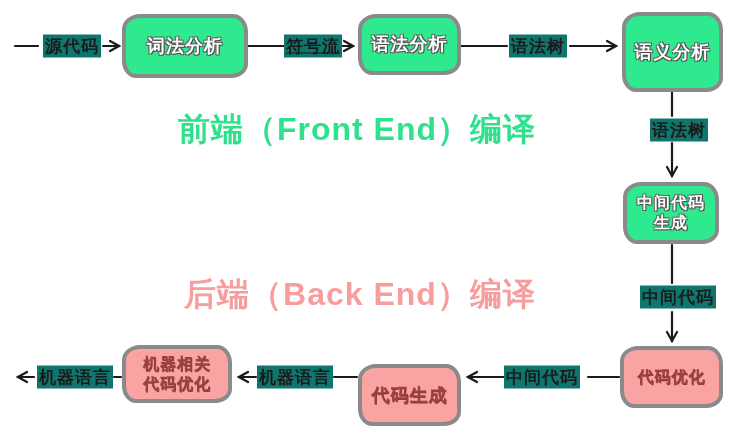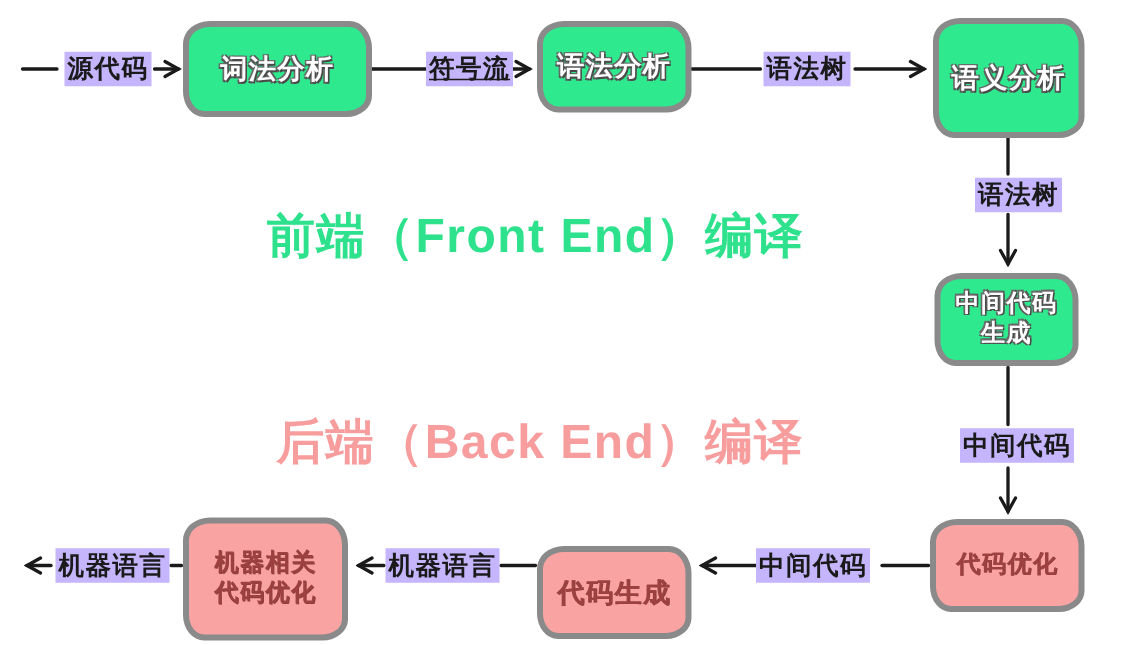--- a/index.html
+++ b/index.html
@@ -30,37 +30,37 @@
     background:var(--green); color:#ffffff;
     text-shadow:1px 1px 0 #4a4a4a, -1px -1px 0 #6a6a6a, 1px -1px 0 #5a5a5a, -1px 1px 0 #5a5a5a;
   }
   .node.pink{
     background:var(--pink); color:var(--pink-text);
     text-shadow:0.5px 0.5px 0 #8f3d3d;
   }
   .edge-label{
     position:absolute; z-index:2; transform:translate(-50%,-50%);
     font-size:17px; font-weight:bold; color:var(--ink); white-space:nowrap;
-    letter-spacing:1px; background:#c4b5fd; padding:0 2px;
+    letter-spacing:1px; background:#0f766e; padding:0 2px;
   }
   .section-title{
     position:absolute; z-index:2; transform:translate(-50%,-50%);
     font-size:32px; font-weight:bold; letter-spacing:1px; white-space:nowrap;
   }
-  .section-title.front{color:var(--title-green);margin-top:28px;}
+  .section-title.front{color:var(--title-green);}
   .section-title.back{color:var(--title-pink);}
 
   
   .n-lexical      {left:122px; top:14px;  width:126px; height:64px;}
   .n-syntax       {left:358px; top:14px;  width:103px; height:61px;}
   .n-semantic     {left:622px; top:12px;  width:101px; height:80px;}
   .n-irgen        {left:623px; top:182px; width:96px;  height:62px; font-size:16px;}
   .n-opt-indep    {left:620px; top:346px; width:103px; height:62px; font-size:16px;}
   .n-codegen      {left:358px; top:364px; width:103px; height:62px;}
-  .n-opt-dep      {left:122px; top:345px; width:110px; height:82px; font-size:16px;}
+  .n-opt-dep      {left:122px; top:345px; width:110px; height:58px; font-size:16px;}
 
   
   .l-source       {left:72px;  top:46px;}
   .l-tokens       {left:313px; top:46px;text-decoration:underline;}
   .l-tree-top     {left:538px; top:46px;}
   .l-tree-vert    {left:679px; top:130px;}
   .l-ir-vert      {left:678px; top:297px;}
   .l-ir-bottom    {left:542px; top:377px;}
   .l-mach-mid     {left:295px; top:377px;}
   .l-mach-out     {left:75px;  top:377px;}

